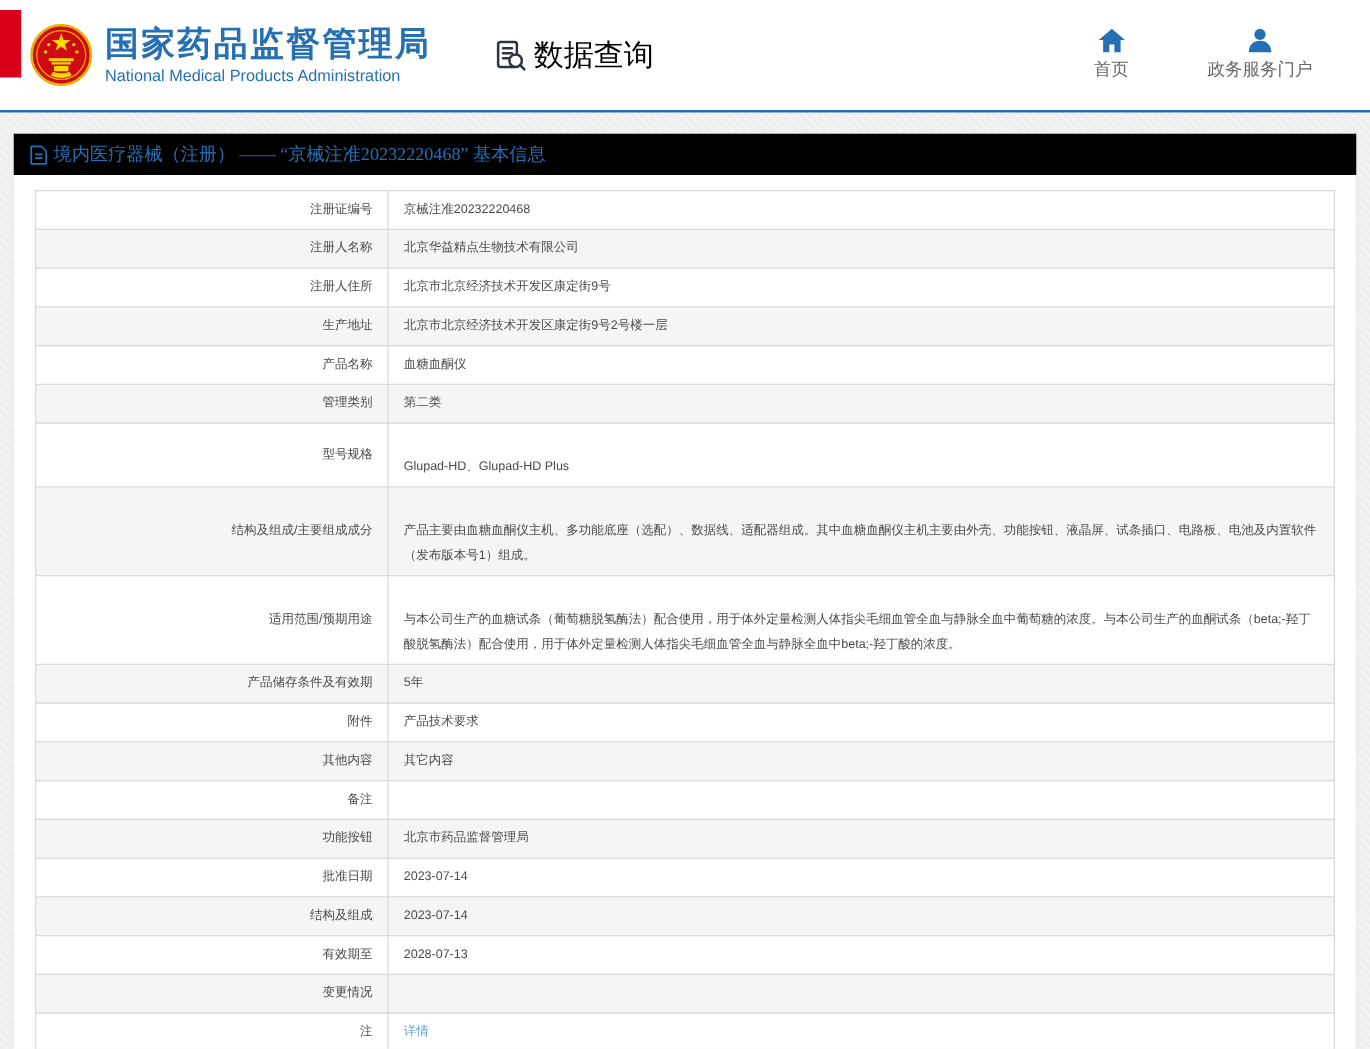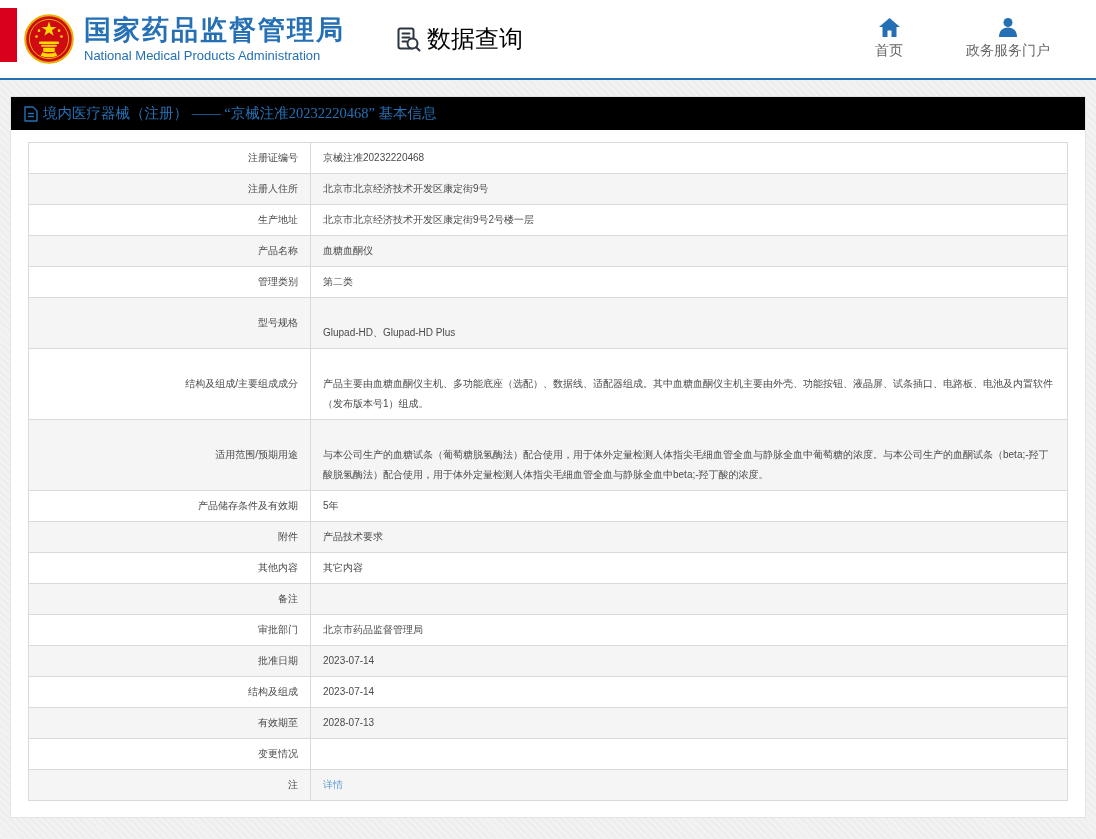--- a/index.html
+++ b/index.html
@@ -6,21 +6,21 @@
   html, body {
     width: 1096px; height: 839px;
     font-family: "Liberation Sans", "DejaVu Sans", sans-serif;
     background: repeating-linear-gradient(45deg, #ededed 0px, #ededed 2px, #f2f2f2 2px, #f2f2f2 5px);
     overflow: hidden;
   }
 
   
   .header {
     position: relative;
-    height: 80px;
+    height: 90px;
     background: #ffffff;
     border-bottom: 2px solid #2570b5;
     display: flex;
     align-items: center;
   }
   .red-bar {
     position: absolute; left: 0; top: 8px;
     width: 17px; height: 54px;
     background: #d9001b;
   }
@@ -139,20 +139,24 @@
   </div>
 
   <div class="table-wrap">
     <table class="info-table">
       <tbody>
   <tr>
     <td class="label-cell"><span>注册证编号</span></td>
     <td class="value-cell">京械注准20232220468</td>
   </tr>
 
+  <tr>
+    <td class="label-cell"><span>注册人名称</span></td>
+    <td class="value-cell">北京华益精点生物技术有限公司</td>
+  </tr>
 
   <tr>
     <td class="label-cell"><span>注册人住所</span></td>
     <td class="value-cell">北京市北京经济技术开发区康定街9号</td>
   </tr>
 
   <tr>
     <td class="label-cell"><span>生产地址</span></td>
     <td class="value-cell">北京市北京经济技术开发区康定街9号2号楼一层</td>
   </tr>
@@ -199,21 +203,21 @@
     <td class="label-cell"><span>其他内容</span></td>
     <td class="value-cell">其它内容</td>
   </tr>
 
   <tr>
     <td class="label-cell"><span>备注</span></td>
     <td class="value-cell"></td>
   </tr>
 
   <tr>
-    <td class="label-cell"><span>审批部门</span></td>
+    <td class="label-cell"><span>功能按钮</span></td>
     <td class="value-cell">北京市药品监督管理局</td>
   </tr>
 
   <tr>
     <td class="label-cell"><span>批准日期</span></td>
     <td class="value-cell">2023-07-14</td>
   </tr>
 
   <tr>
     <td class="label-cell"><span>结构及组成</span></td>

